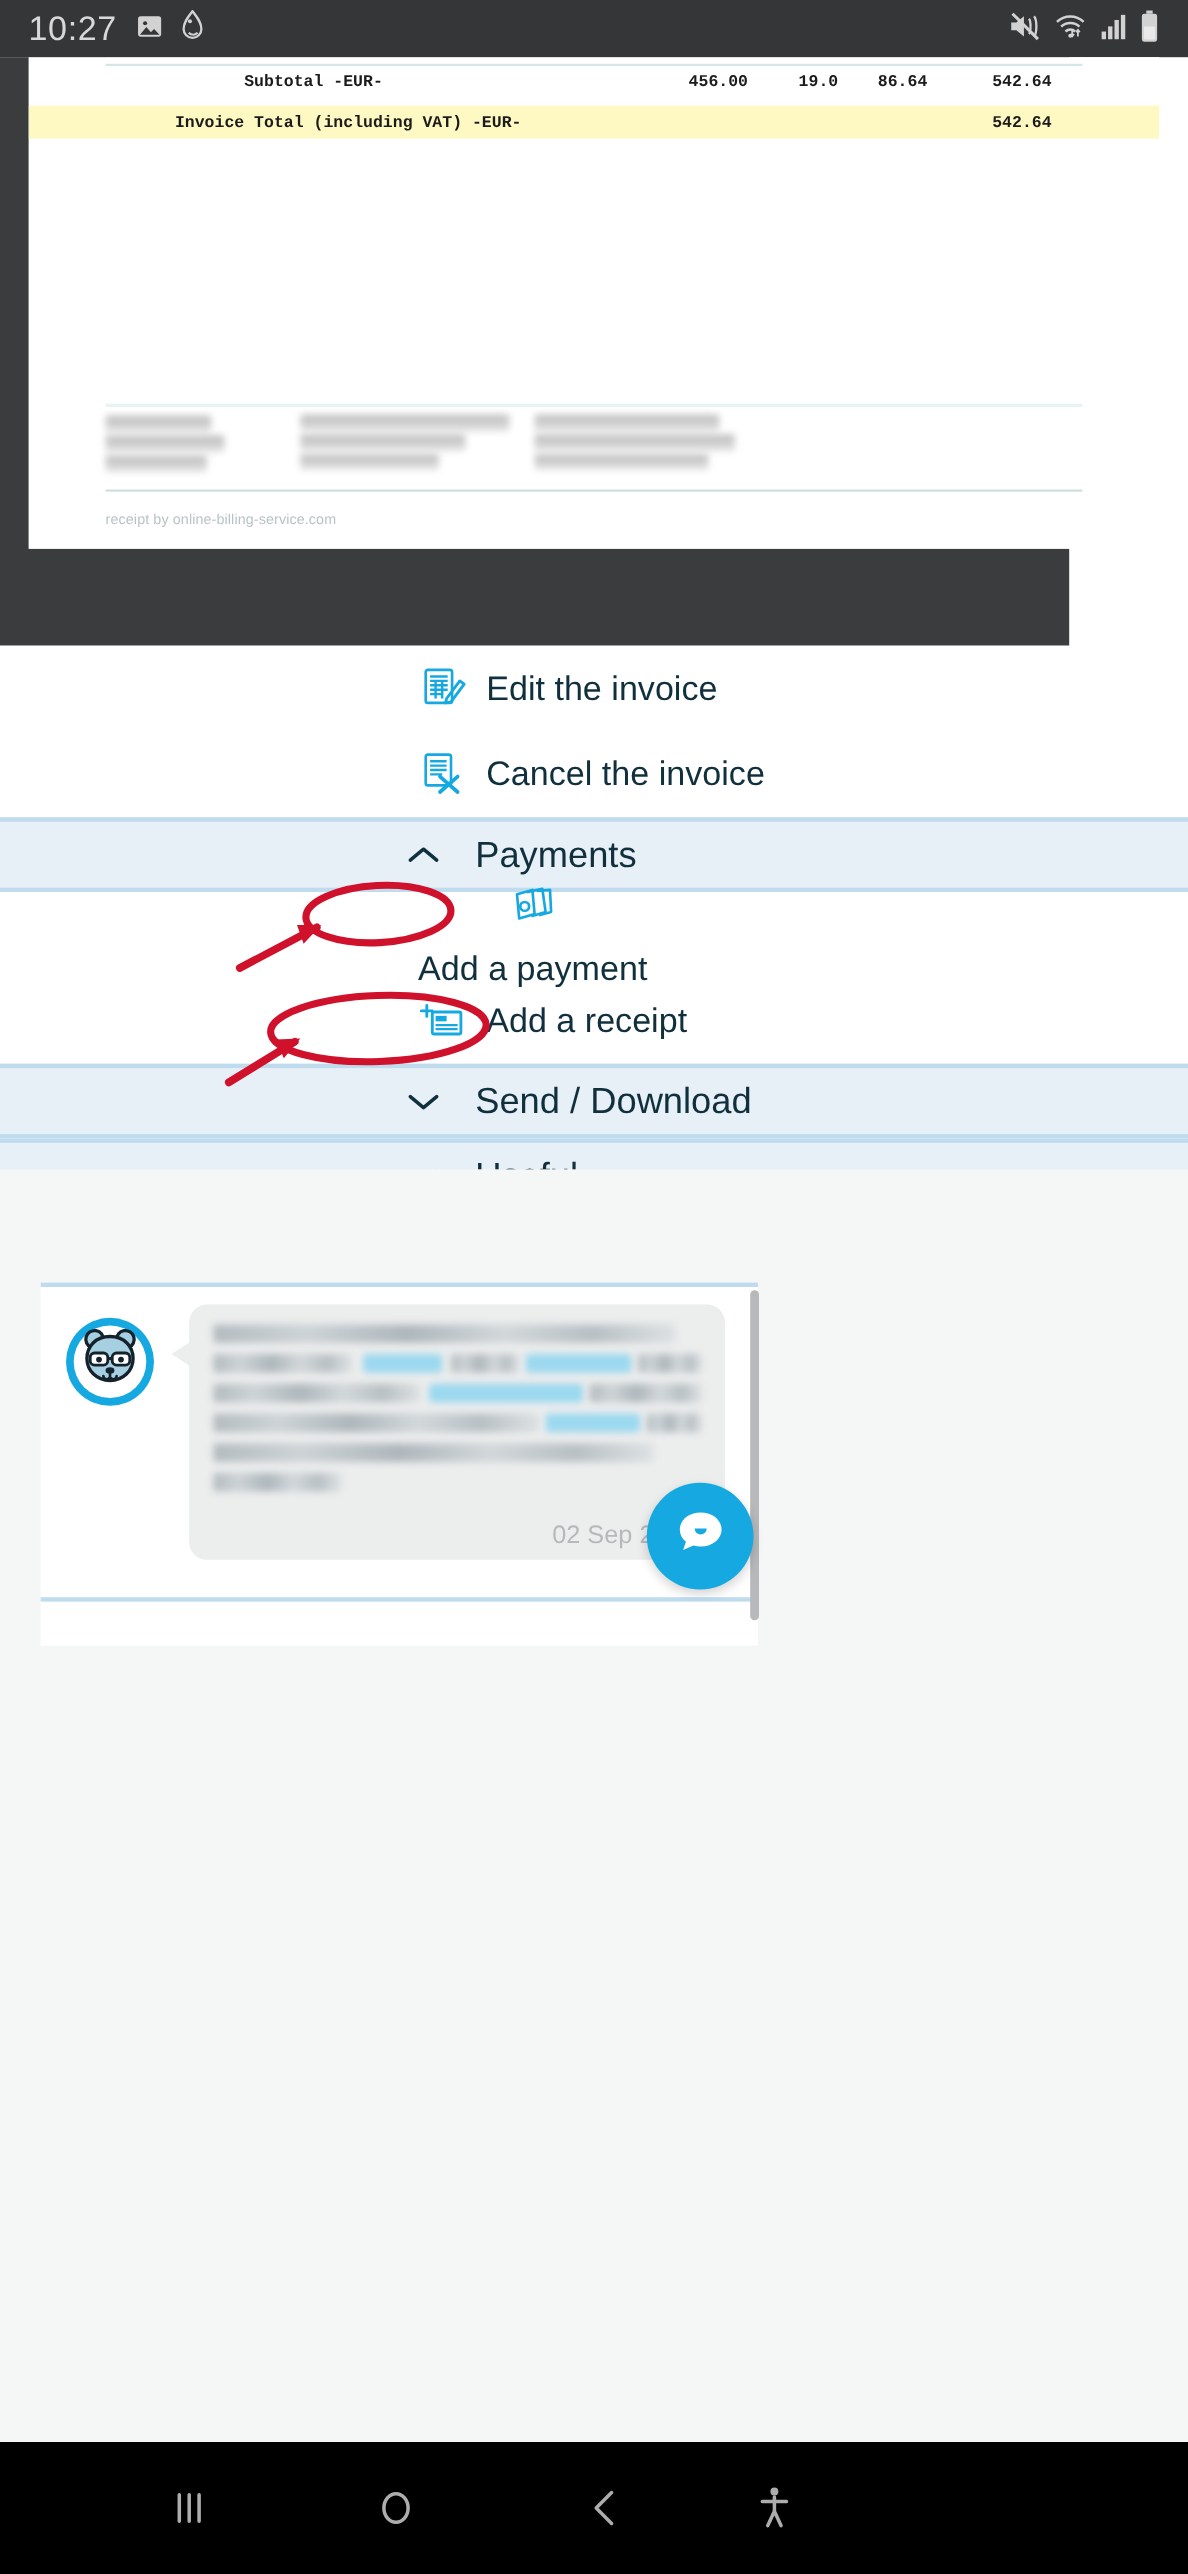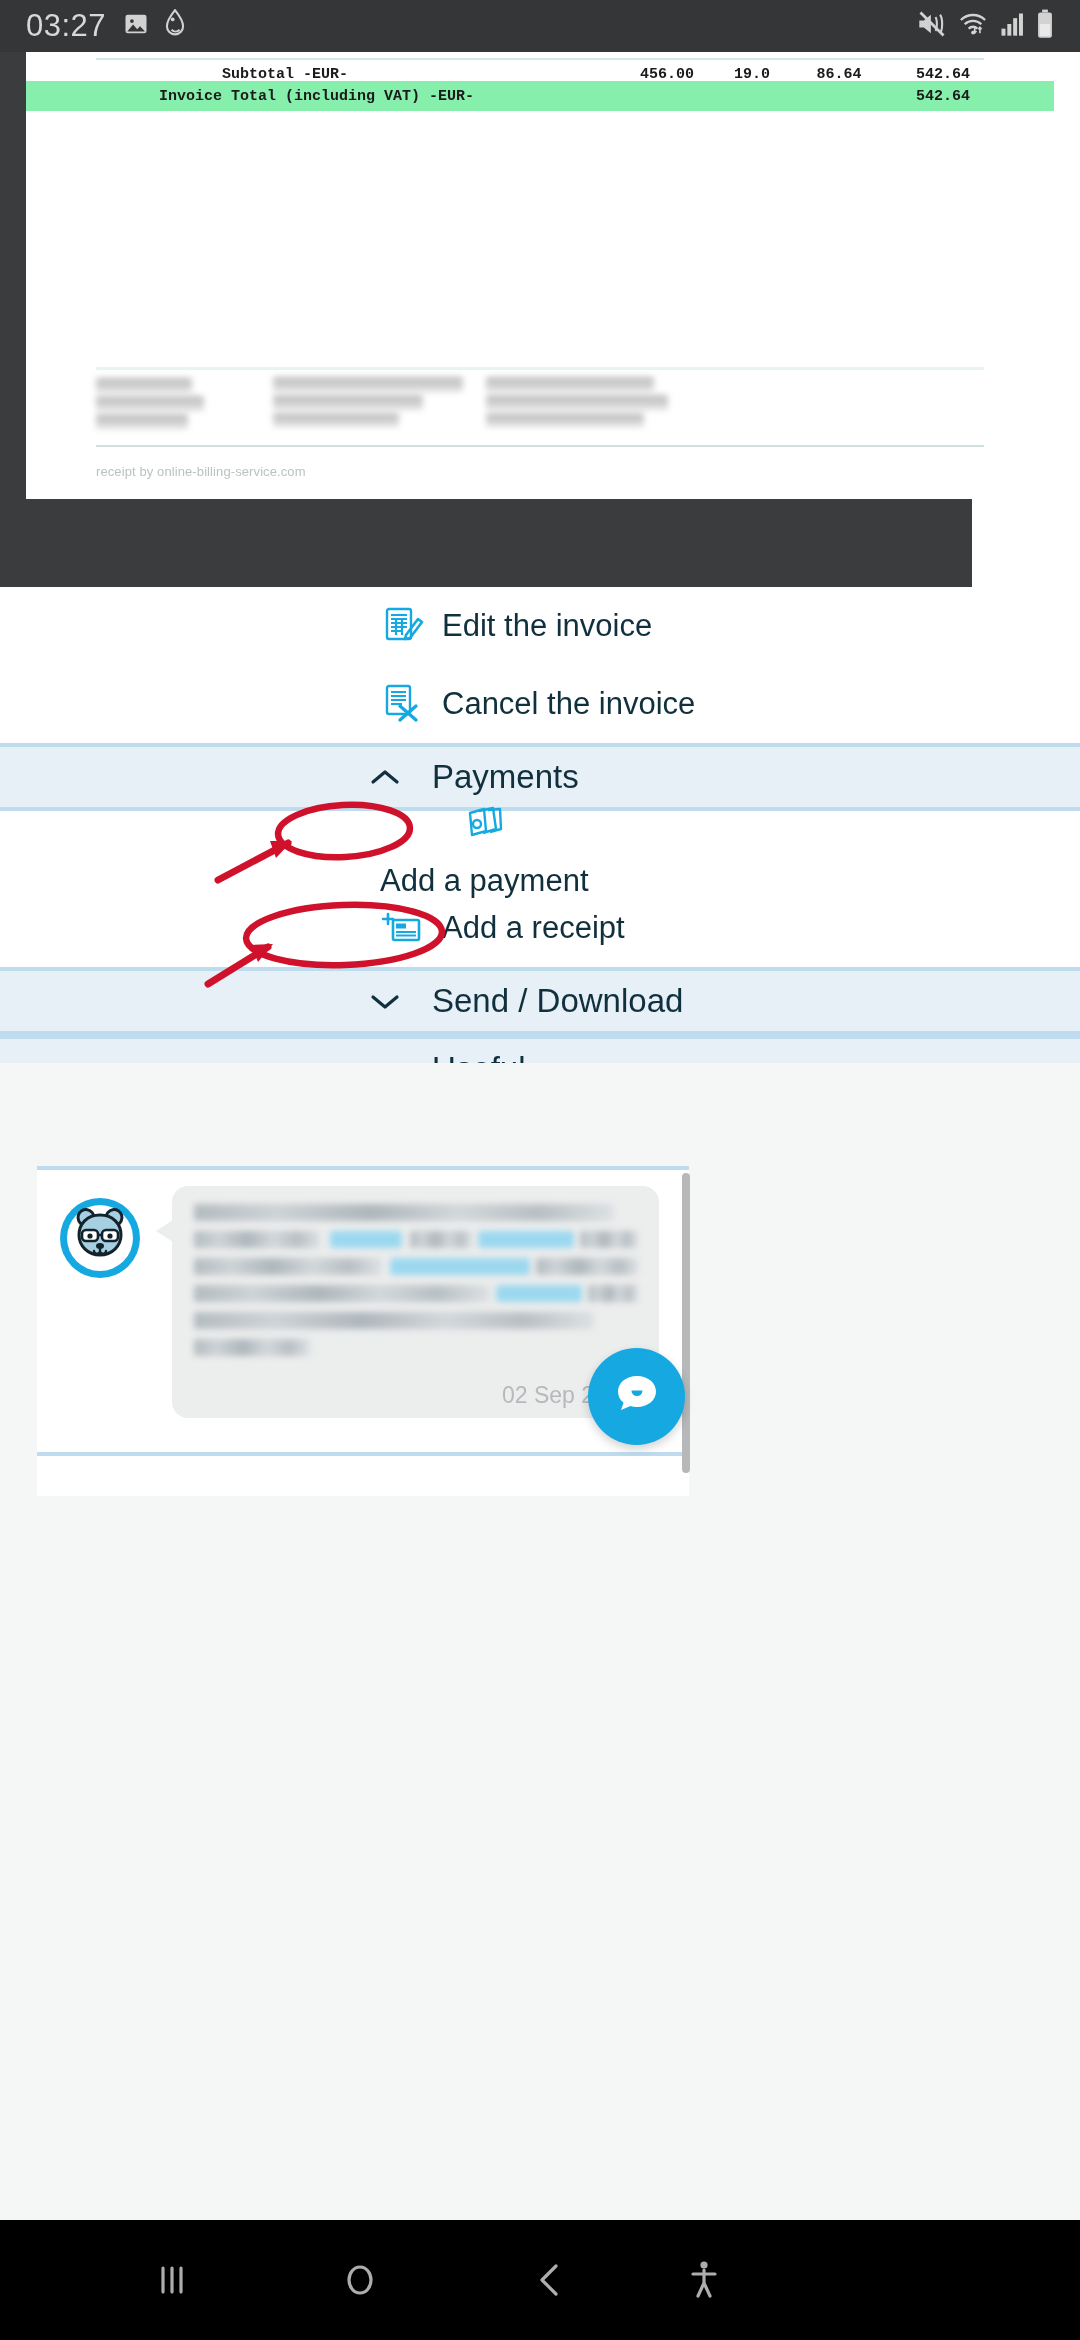--- a/index.html
+++ b/index.html
@@ -41,23 +41,23 @@
     position:absolute; left:70px; top:6px; width:888px; height:2px;
     background:#d4e6e6;
   }
   .inv-row {
     position:absolute; left:0; width:1028px;
     font-family:"Liberation Mono", monospace;
     font-size:15px; color:#1b1b1b; font-weight:700;
     display:flex; align-items:center;
   }
   #inv-subtotal-row { top:9px; height:26px; }
-  #inv-total-row { top:29px; height:30px; background:#86efac; }
+  #inv-total-row { top:44px; height:30px; background:#fef9c3; }
   .inv-label { position:absolute; }
-  .inv-num { position:absolute; text-align:center; }
+  .inv-num { position:absolute; text-align:left; }
 
   #inv-blurbar {
     position:absolute; left:70px; top:315px; width:888px; height:3px;
     background:#e8f4f4;
   }
   .blur-blk {
     position:absolute; border-radius:2px;
     background:linear-gradient(180deg,#b9b9b9 0%,#c8c8c8 34%,#d6d6d6 67%,#e4e4e4 100%);
     filter:blur(3.2px);
   }
@@ -191,21 +191,21 @@
   }
   #nav-recents { position:absolute; left:140px; top:28px; width:64px; height:64px; }
   #nav-home    { position:absolute; left:328px; top:28px; width:64px; height:64px; }
   #nav-back    { position:absolute; left:518px; top:28px; width:64px; height:64px; }
   #nav-access  { position:absolute; left:672px; top:28px; width:64px; height:64px; }
 </style>
 </head>
 <body>
 
 <div id="status-bar">
-  <span class="clock">03:27</span>
+  <span class="clock">10:27</span>
   <span class="left-icons">
     <span class="sb-ic">
       <svg width="28" height="28" viewBox="0 0 24 24">
           <rect x="3" y="4" width="18" height="16" rx="2" fill="#d2d2d2"></rect>
           <circle cx="8.5" cy="9.5" r="1.6" fill="#343638"></circle>
           <path d="M4.5 18.5l5-6 3.5 4 2.5-2.5 4.2 4.5z" fill="#343638"></path>
         </svg>
     </span>
     <span class="sb-ic">
       <svg width="26" height="30" viewBox="0 0 20 26">

